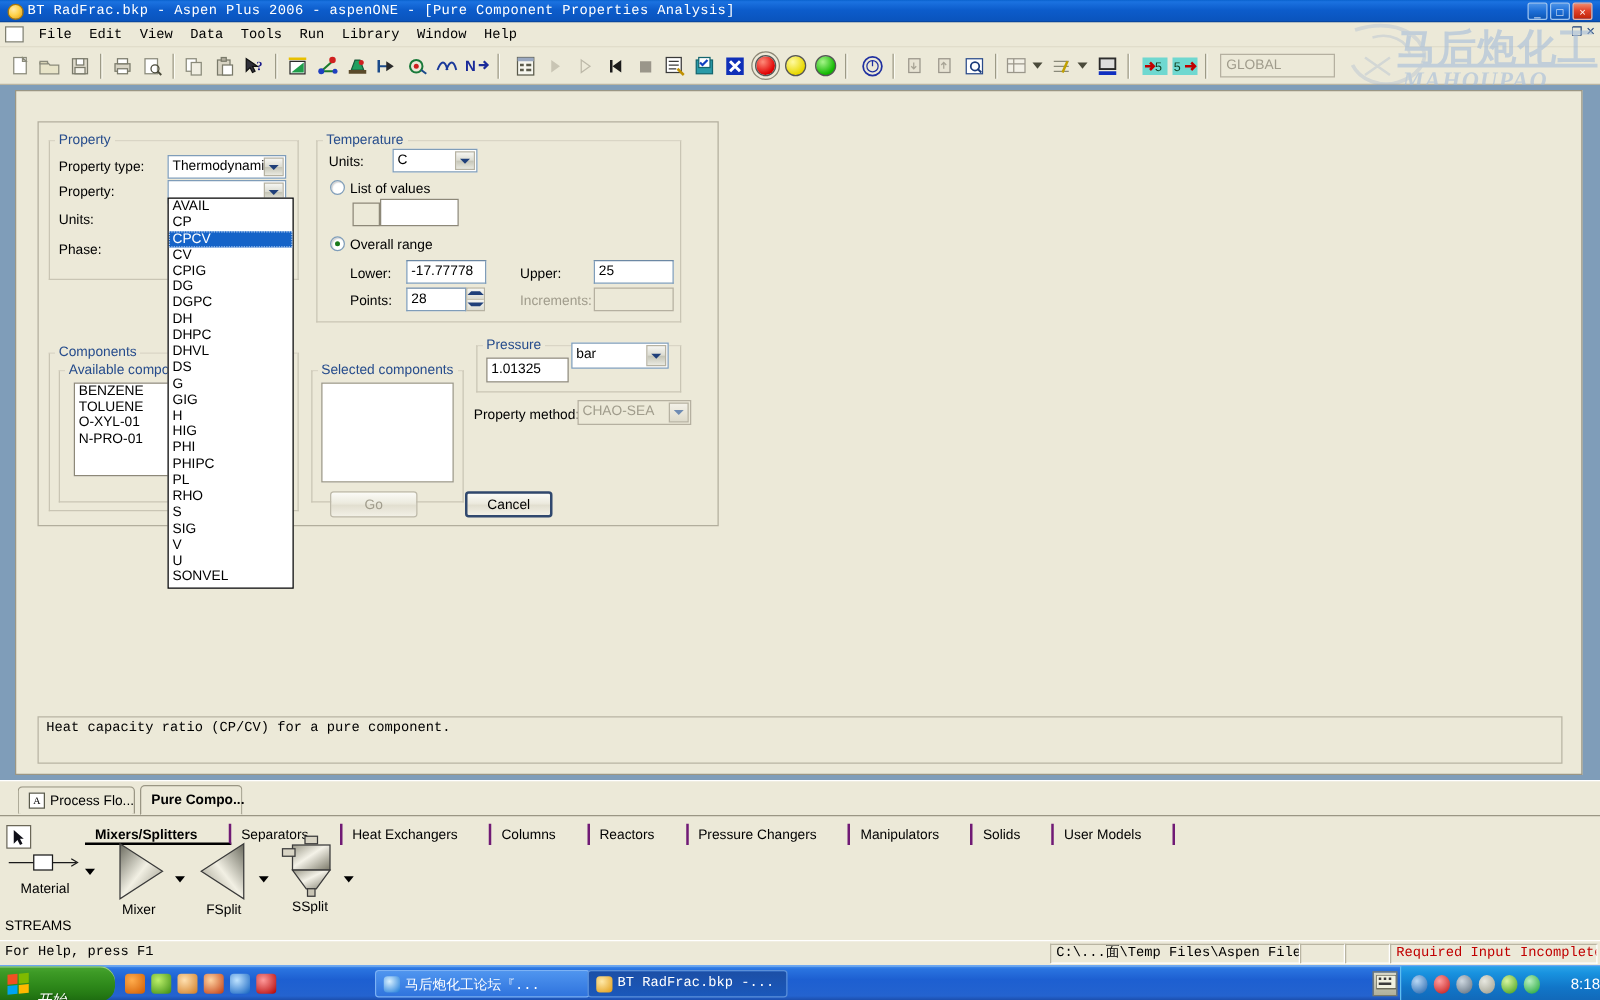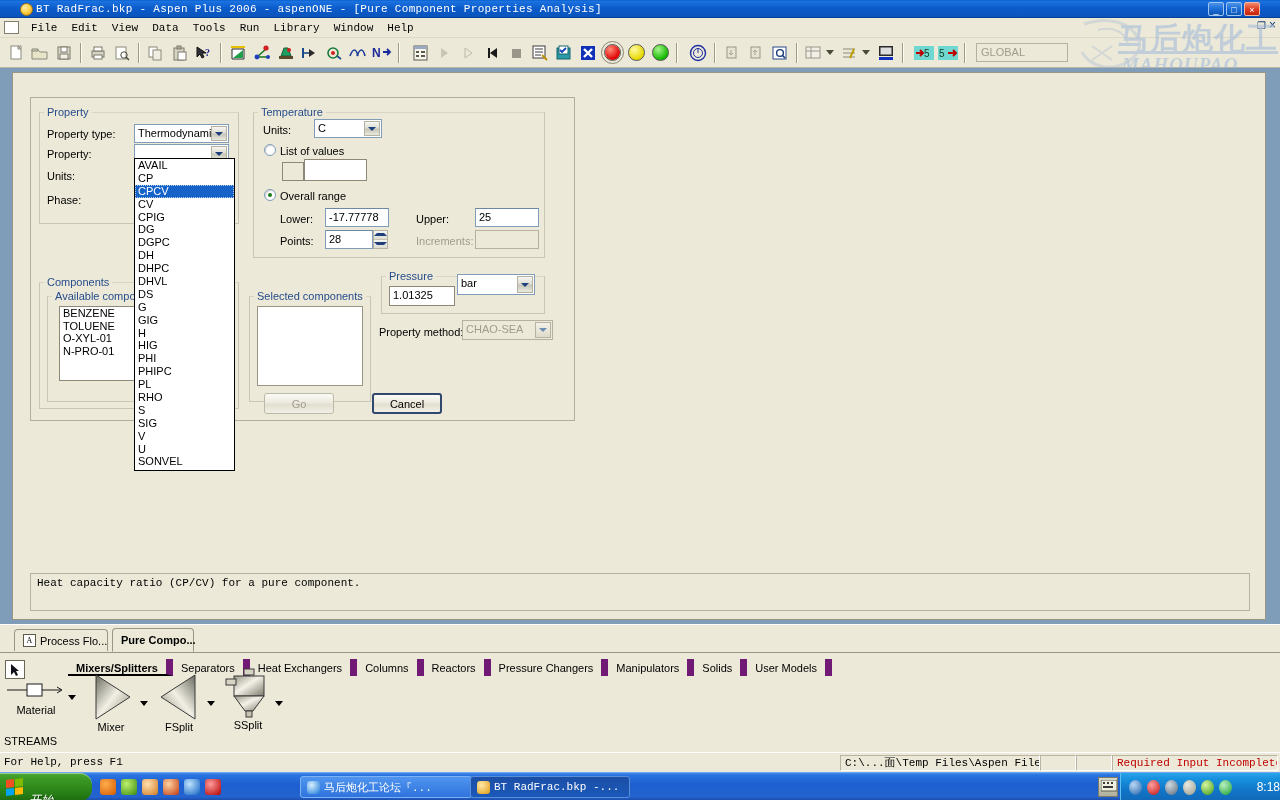--- a/index.html
+++ b/index.html
@@ -10,21 +10,21 @@
     font-family: "Liberation Sans", sans-serif;
     font-size: 11px;
     background: #d4d0c8;
   }
   #app { position: relative; width: 1280px; height: 800px; background: #ece9d8; }
 
   
   .titlebar {
     position: absolute; left: 0; top: 0; width: 1280px; height: 18px;
     background: linear-gradient(180deg, #0a62cd 0%, #1b72e0 8%, #0c5ccb 45%, #0a54bd 92%, #06377f 100%);
-    display: flex; align-items: center; padding: 0 18px;
+    display: flex; align-items: center; padding: 0 4px;
   }
   .tb-icon {
     width: 13px; height: 13px; margin: 0 3px 0 2px;
     border-radius: 50%;
     background: radial-gradient(circle at 35% 32%, #ffe9a8 0%, #ffd34d 45%, #e09a12 100%);
     border: 1px solid #a8760a;
     flex: 0 0 auto;
   }
   .tb-title {
     color: #fff; font-family: "Liberation Mono", monospace; font-size: 11px;
@@ -209,22 +209,22 @@
     font-family: "Liberation Serif", serif; color: #000; flex: 0 0 auto;
   }
 
   
   .palette {
     position: absolute; left: 0; top: 652px; width: 1280px; height: 100px;
     background: #ece9d8; border-top: 1px solid #9a9684;
   }
   .pal-tabrow { position: absolute; left: 68px; top: 6px; height: 18px; display: flex; }
   .pal-tab {
-    font-size: 11px; padding: 1px 8px 0 8px; height: 17px; line-height: 16px;
-    border-right: 7px solid #701a75; color: #000; white-space: nowrap;
+    font-size: 11px; padding: 1px 25px 0 8px; height: 17px; line-height: 16px;
+    border-right: 2px solid #701a75; color: #000; white-space: nowrap;
   }
   .pal-tab.active { font-weight: bold; border-bottom: 2px solid #000; }
   .pal-arrowbtn {
     position: absolute; left: 5px; top: 7px; width: 20px; height: 19px;
     background: #fff; border: 1px solid #6b6757; display: flex; align-items: center; justify-content: center;
   }
   .pal-item { position: absolute; text-align: center; font-size: 11px; }
   .pal-item .cap { display: block; margin-top: 1px; }
   .pal-caret { position: absolute; width:0;height:0;border-left:4px solid transparent;border-right:4px solid transparent;border-top:5px solid #000; }
 

